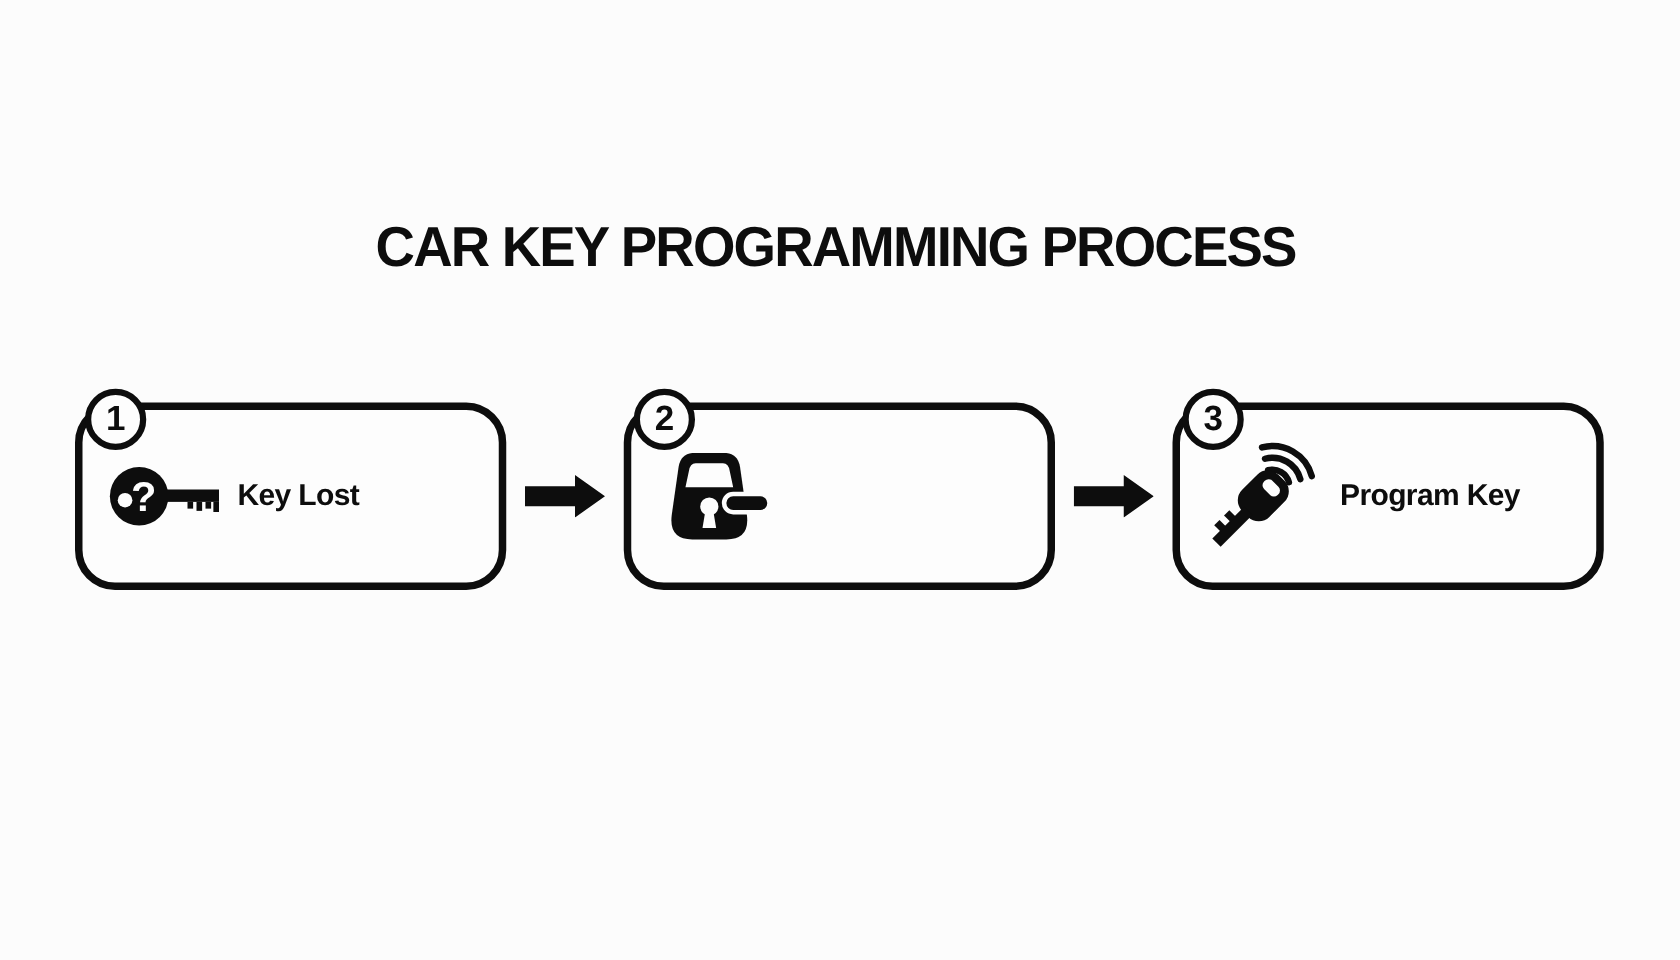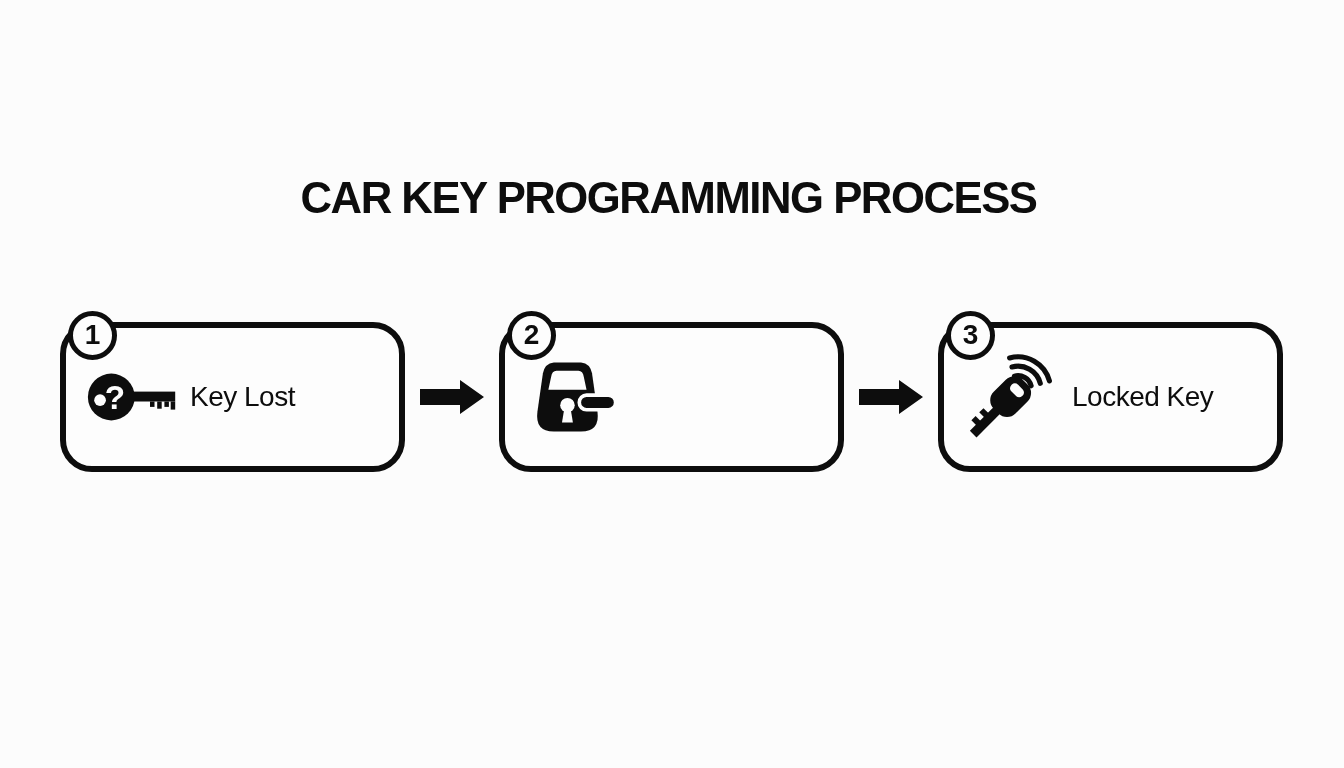--- a/index.html
+++ b/index.html
@@ -63,22 +63,22 @@
     background: #fdfdfd;
     display: flex;
     align-items: center;
     justify-content: center;
     font-size: 28px;
     font-weight: bold;
     line-height: 1;
     padding-bottom: 2px;
   }
   .step-label {
-    font-size: 28px;
-    font-weight: normal;
+    font-size: 24px;
+    font-weight: bold;
     letter-spacing: -0.5px;
     white-space: nowrap;
   }
   .icon-wrap {
     flex: none;
     display: flex;
     align-items: center;
     justify-content: center;
   }
   .connector {
@@ -155,17 +155,17 @@
           <path d="M52.2,9.3 A38,38 0 0 1 98.8,36.2" fill="none" stroke="#0d0d0d" stroke-width="6" stroke-linecap="round"></path>
           <g transform="translate(52,56) rotate(45)">
             <rect x="-18" y="-26" width="36" height="48" rx="14" fill="#0d0d0d"></rect>
             <rect x="-9" y="-18" width="18" height="11" rx="5" fill="#fdfdfd"></rect>
             <rect x="-5.5" y="18" width="11" height="42" fill="#0d0d0d"></rect>
             <rect x="-13" y="30" width="9" height="7" fill="#0d0d0d"></rect>
             <rect x="-13" y="43" width="9" height="7" fill="#0d0d0d"></rect>
           </g>
         </svg>
       </span>
-      <span class="step-label">Locked Key</span>
+      <span class="step-label">Program Key</span>
     </div>
 
   </div>
 </div>
 
 </body></html>

